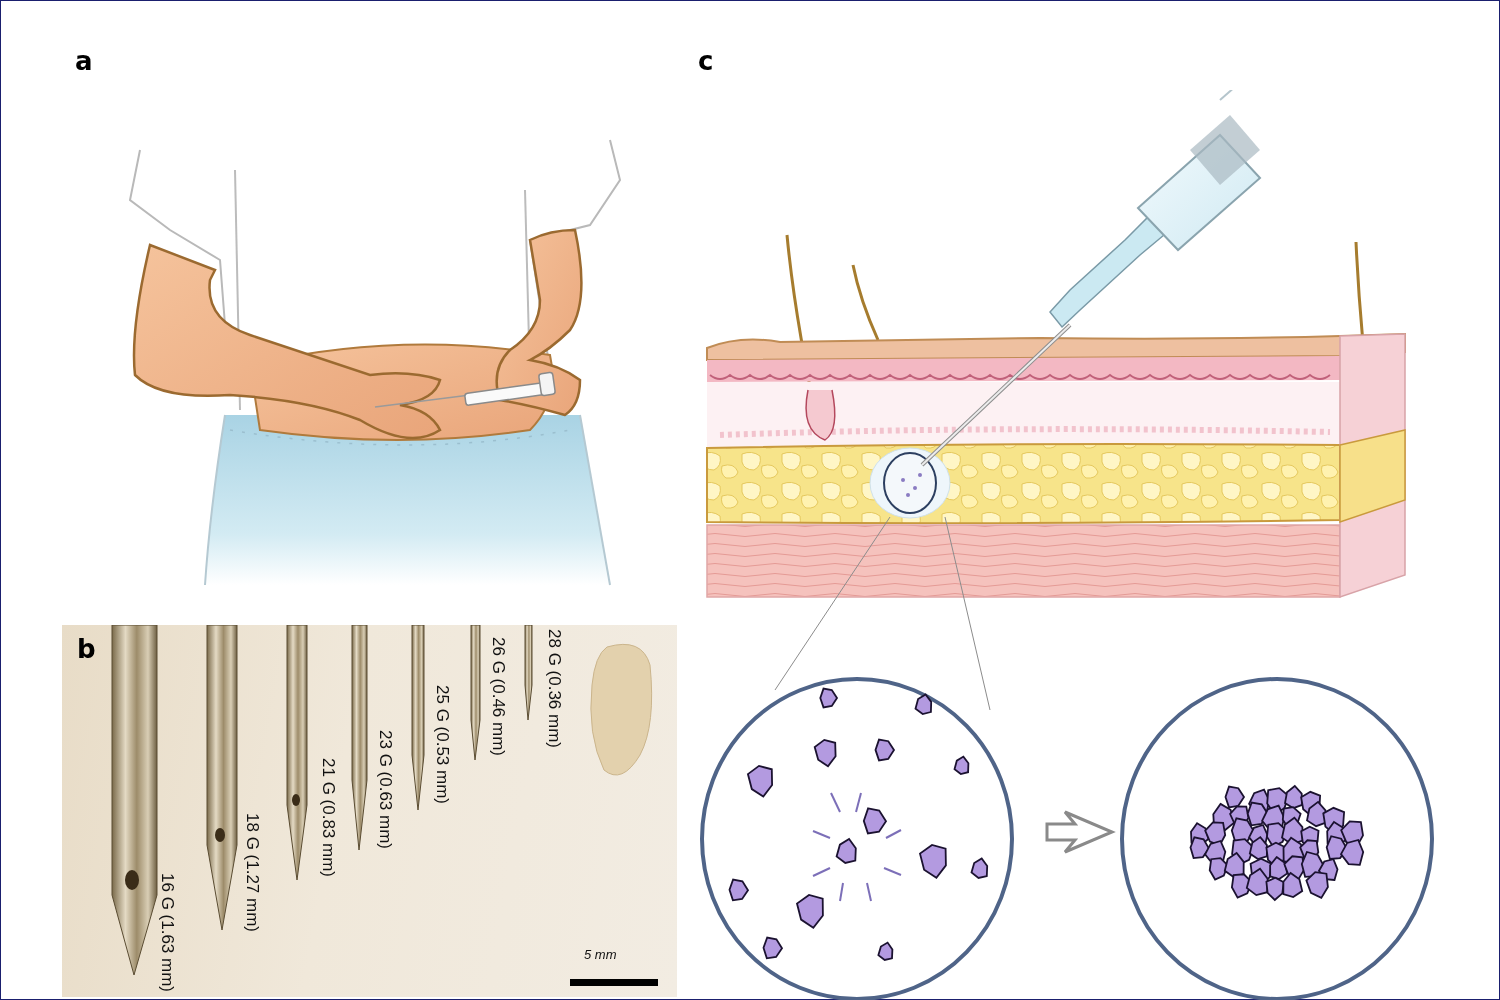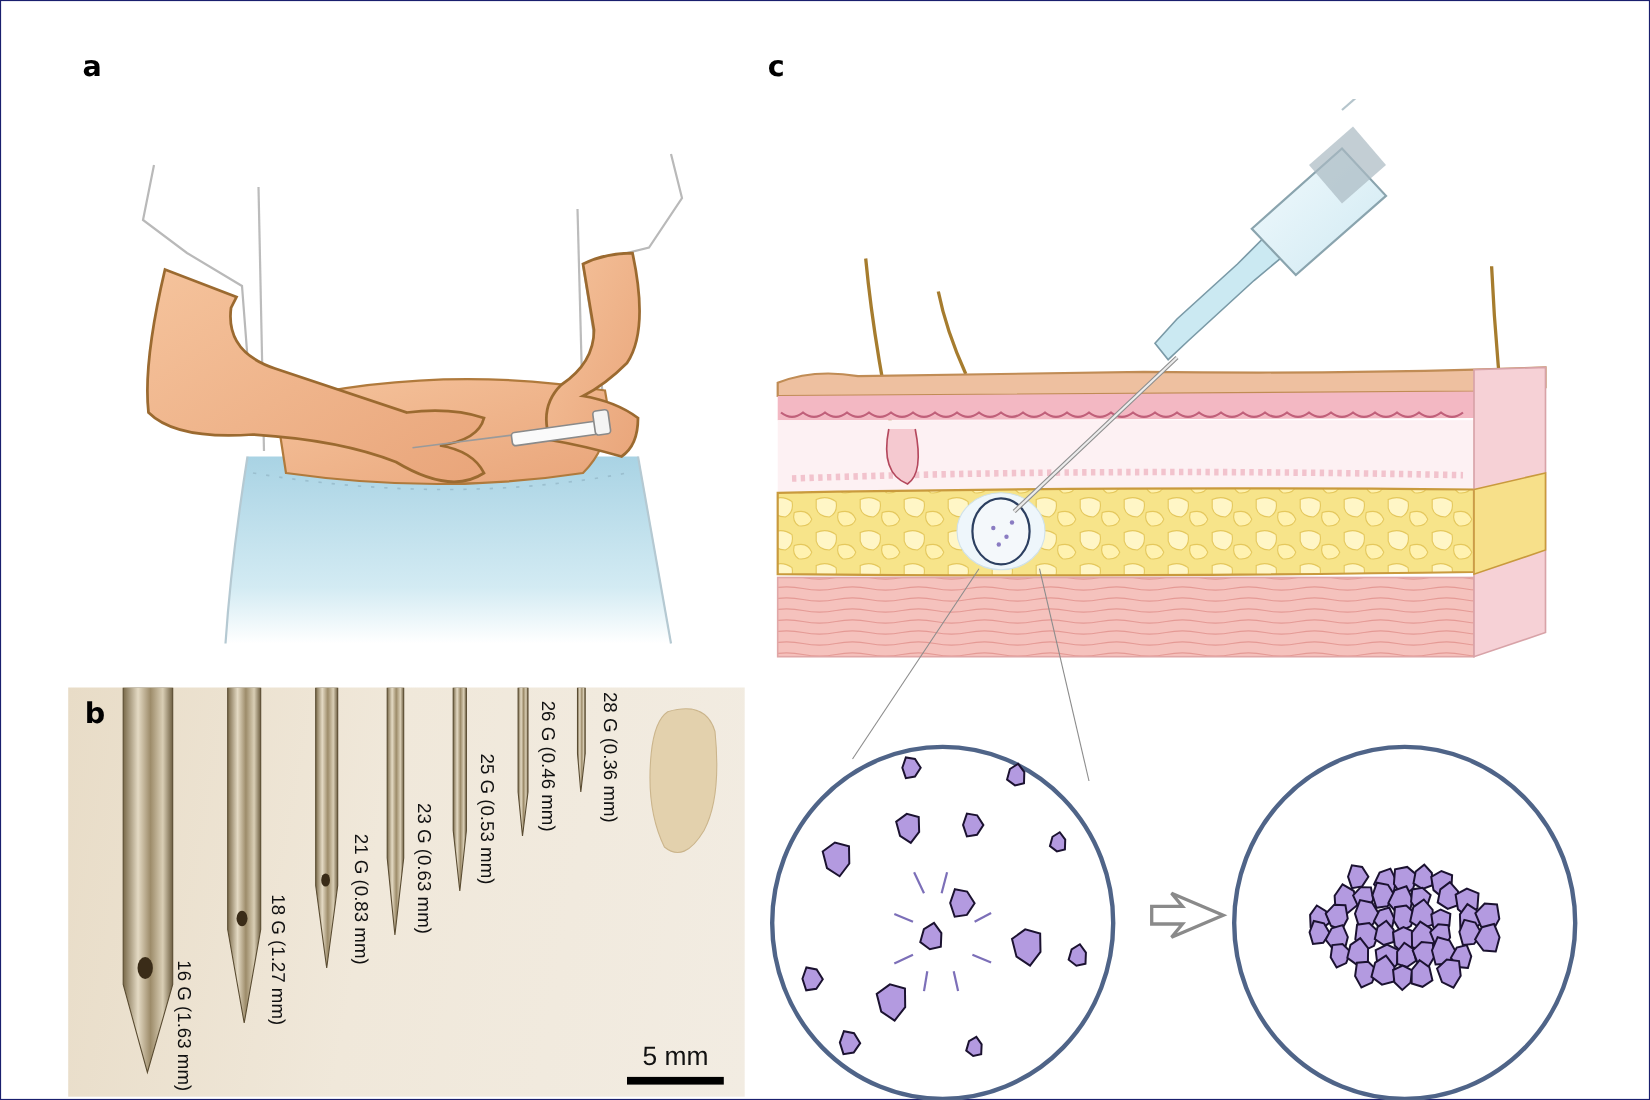--- a/index.html
+++ b/index.html
@@ -6,21 +6,21 @@
   body { width: 1500px; height: 1000px; position: relative; overflow: hidden; font-family: "Liberation Sans", sans-serif; }
   .frame { position: absolute; left: 0; top: 0; width: 1498px; height: 998px; border: 1px solid #1a1f6e; box-sizing: content-box; }
   .panel-label { position: absolute; font-family: "DejaVu Sans", sans-serif; font-weight: bold; font-size: 26px; color: #000; line-height: 1; }
   #label-a { left: 75px; top: 48px; }
   #label-b { left: 77px; top: 636px; z-index: 3; }
   #label-c { left: 698px; top: 48px; }
   .panel-a { position: absolute; left: 110px; top: 130px; width: 550px; height: 460px; }
   .panel-b { position: absolute; left: 62px; top: 625px; width: 615px; height: 372px; background: linear-gradient(100deg, #e8dcc7 0%, #f0e8da 45%, #f2ece2 100%); overflow: hidden; }
   .panel-c { position: absolute; left: 700px; top: 90px; width: 790px; height: 910px; }
   .needle-label { position: absolute; font-family: "Liberation Sans", sans-serif; font-size: 17px; color: #111; white-space: nowrap; transform-origin: 0 0; transform: rotate(90deg); }
-  .scale-text { position: absolute; font-family: "Liberation Sans", sans-serif; font-size: 24px; color: #111; }
+  .scale-text { position: absolute; font-family: "Liberation Sans", sans-serif; font-size: 13px; color: #111; font-style: italic; }
   .scale-bar { position: absolute; height: 7px; background: #000; }
   svg { display: block; }
 </style>
 </head>
 <body>
 
 <div class="frame"></div>
 
 <div class="panel-label" id="label-a">a</div>
 <div class="panel-label" id="label-b">b</div>

